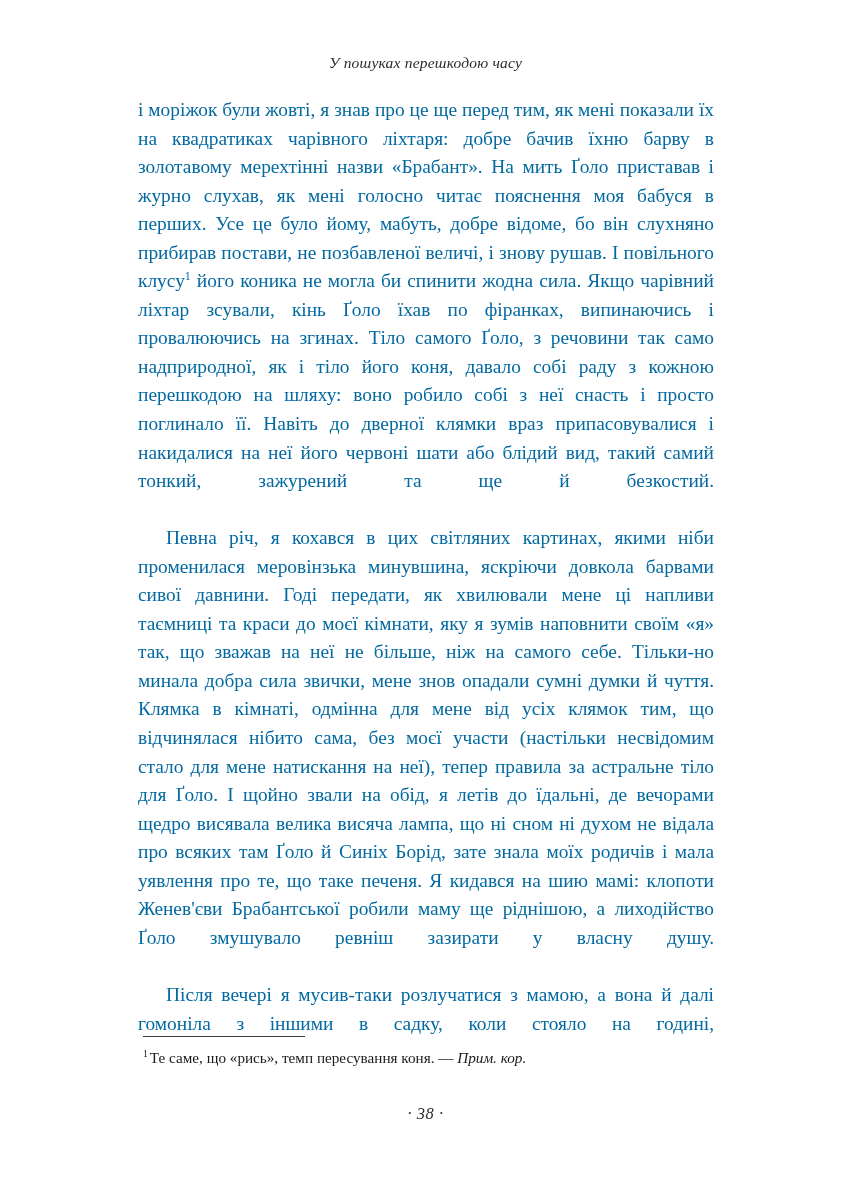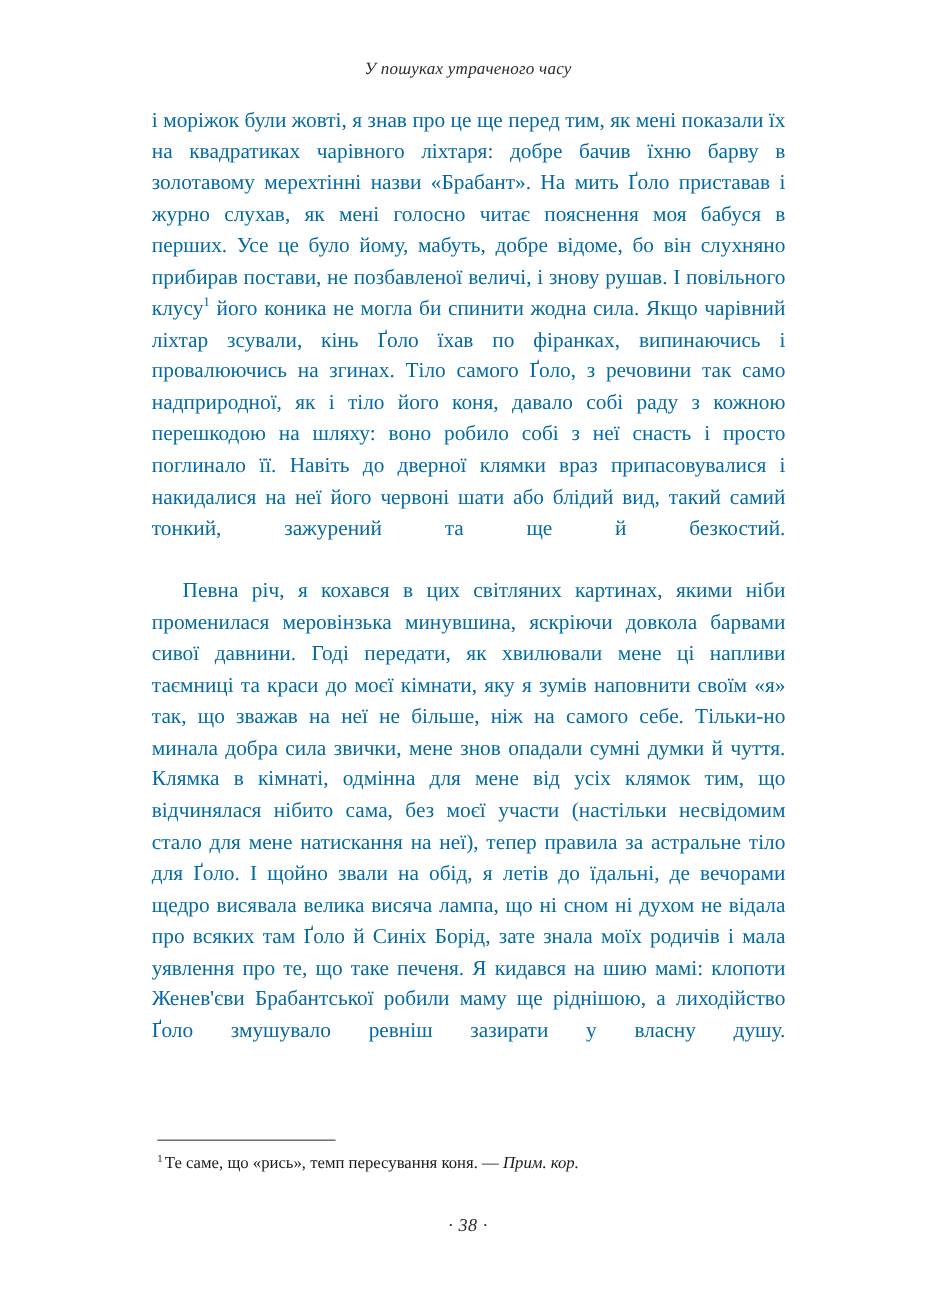--- a/index.html
+++ b/index.html
@@ -115,25 +115,26 @@
     font-size: 16.5px;
     color: #2c2c2c;
     letter-spacing: 0.5px;
   }
 </style>
 </head>
 <body>
 
 <div class="page">
 
-  <div class="running-head">У пошуках утраченого часу</div>
+  <div class="running-head">У пошуках перешкодою часу</div>
 
   <div class="textblock">
     <p class="no-indent">і моріжок були жовті, я знав про це ще перед тим, як мені показали їх на квадратиках чарівного ліхтаря: добре бачив їхню барву в золотавому мерехтінні назви «Брабант». На мить Ґоло приставав і журно слухав, як мені голосно читає пояснення моя бабуся в перших. Усе це було йому, мабуть, добре відоме, бо він слухняно прибирав постави, не позбавленої величі, і знову рушав. І повільного клусу<sup class="fn-ref">1</sup> його коника не могла би спинити жодна сила. Якщо чарівний ліхтар зсували, кінь Ґоло їхав по фіранках, випинаючись і провалюючись на згинах. Тіло самого Ґоло, з речовини так само надприродної, як і тіло його коня, давало собі раду з кожною перешкодою на шляху: воно робило собі з неї снасть і просто поглинало її. Навіть до дверної клямки враз припасовувалися і накидалися на неї його червоні шати або блідий вид, такий самий тонкий, зажурений та ще й безкостий.</p>
     <p>Певна річ, я кохався в цих світляних картинах, якими ніби променилася меровінзька минувшина, яскріючи довкола барвами сивої давнини. Годі передати, як хвилювали мене ці напливи таємниці та краси до моєї кімнати, яку я зумів наповнити своїм «я» так, що зважав на неї не більше, ніж на самого себе. Тільки-но минала добра сила звички, мене знов опадали сумні думки й чуття. Клямка в кімнаті, одмінна для мене від усіх клямок тим, що відчинялася нібито сама, без моєї участи (настільки несвідомим стало для мене натискання на неї), тепер правила за астральне тіло для Ґоло. І щойно звали на обід, я летів до їдальні, де вечорами щедро висявала велика висяча лампа, що ні сном ні духом не відала про всяких там Ґоло й Синіх Борід, зате знала моїх родичів і мала уявлення про те, що таке печеня. Я кидався на шию мамі: клопоти Женев'єви Брабантської робили маму ще ріднішою, а лиходійство Ґоло змушувало ревніш зазирати у власну душу.</p>
+    <p>Після вечері я мусив-таки розлучатися з мамою, а вона й далі гомоніла з іншими в садку, коли стояло на годині,</p>
   </div>
 
   <div class="footnote-zone">
     <div class="footnote-rule"></div>
     <div class="footnote">
       <span class="fn-marker">1</span><span>Те саме, що «рись», темп пересування коня. — </span><span class="fn-source">Прим. кор.</span>
     </div>
   </div>
 
   <div class="folio">· 38 ·</div>

